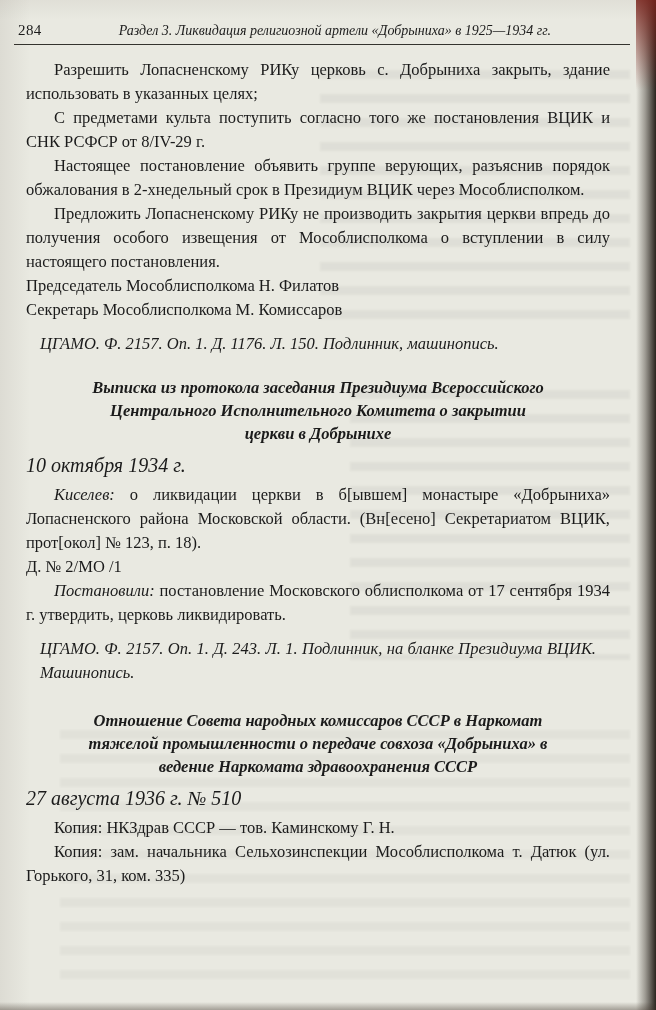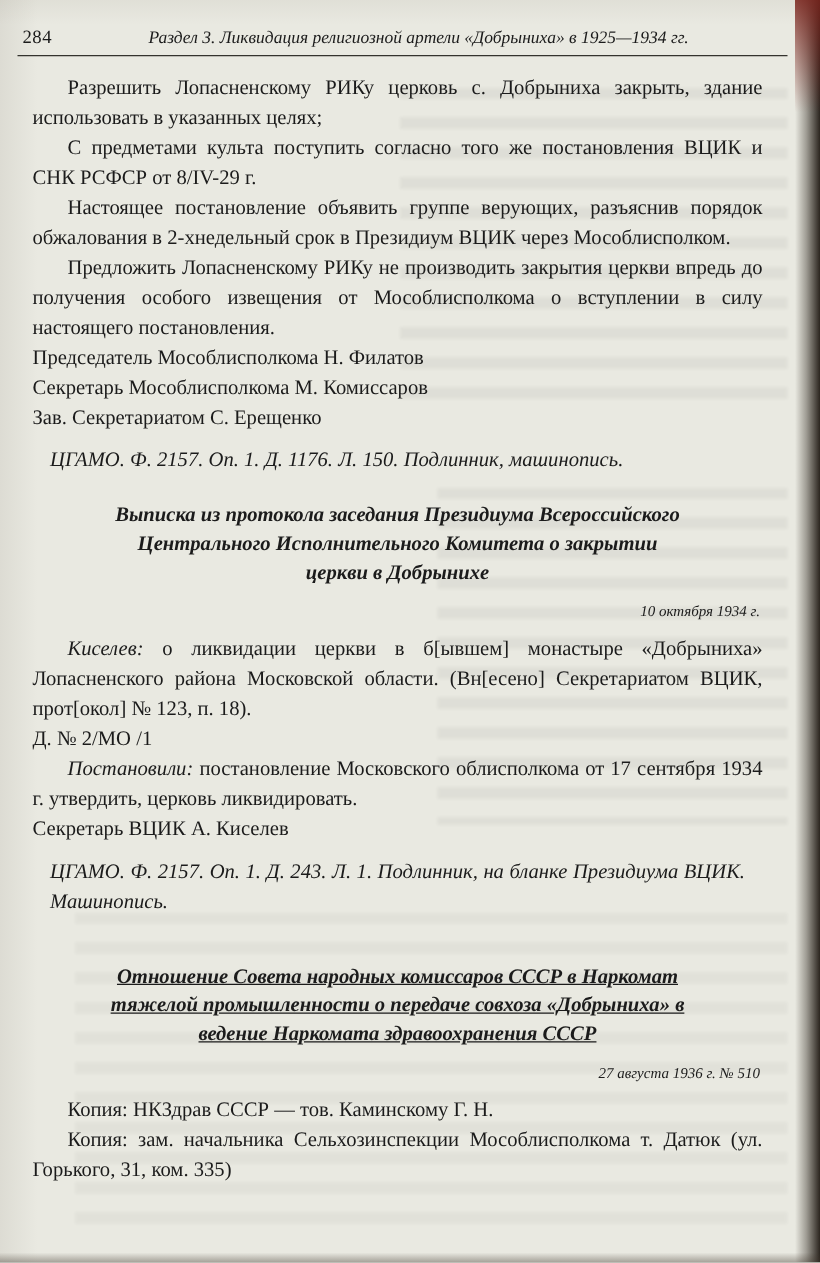--- a/index.html
+++ b/index.html
@@ -68,24 +68,24 @@
     font-style:italic; text-indent:0;
     margin:10px 14px;
   }
   .doc-title {
     font-weight:bold; font-style:italic;
     font-size:16.5px; line-height:23px;
     text-align:center; text-indent:0;
     margin:20px auto 8px;
     max-width:462px;
   }
-  .doc-title-3 { margin-top:36px; max-width:478px;text-decoration:underline; }
+  .doc-title-3 { margin-top:24px; max-width:478px; }
   .doc-date {
-    font-style:italic; text-align:right; text-indent:0;
-    font-size:12px;
+    font-style:italic; text-indent:0;
+    font-size:20px;
     margin:2px 2px 6px 0;
   }
   .lead { font-style:italic; }
 </style>
 </head>
 <body>
 
 <div class="page">
 
   <div class="bleed bleed-1"></div>
@@ -99,29 +99,27 @@
   <div class="head-rule"></div>
 
   <main class="content">
 
     <p class="body">Разрешить Лопасненскому РИКу церковь с. Добрыниха закрыть, здание использовать в указанных целях;</p>
     <p class="body">С предметами культа поступить согласно того же постановления ВЦИК и СНК РСФСР от 8/IV-29 г.</p>
     <p class="body">Настоящее постановление объявить группе верующих, разъяснив порядок обжалования в 2-хнедельный срок в Президиум ВЦИК через Мособлисполком.</p>
     <p class="body">Предложить Лопасненскому РИКу не производить закрытия церкви впредь до получения особого извещения от Мособлисполкома о вступлении в силу настоящего постановления.</p>
     <p class="plain">Председатель Мособлисполкома Н. Филатов</p>
     <p class="plain">Секретарь Мособлисполкома М. Комиссаров</p>
-    <p class="plain">Зав. Секретариатом С. Ерещенко</p>
     <p class="source">ЦГАМО. Ф. 2157. Оп. 1. Д. 1176. Л. 150. Подлинник, машинопись.</p>
 
     <h2 class="doc-title">Выписка из протокола заседания Президиума Всероссийского Центрального Исполнительного Комитета о закрытии церкви в Добрынихе</h2>
     <p class="doc-date">10 октября 1934 г.</p>
     <p class="body"><span class="lead">Киселев:</span><span> о ликвидации церкви в б[ывшем] монастыре «Добрыниха» Лопасненского района Московской области. (Вн[есено] Секретариатом ВЦИК, прот[окол] № 123, п. 18).</span></p>
     <p class="plain">Д. № 2/МО /1</p>
     <p class="body"><span class="lead">Постановили:</span><span> постановление Московского облисполкома от 17 сентября 1934 г. утвердить, церковь ликвидировать.</span></p>
-    <p class="plain">Секретарь ВЦИК А. Киселев</p>
     <p class="source">ЦГАМО. Ф. 2157. Оп. 1. Д. 243. Л. 1. Подлинник, на бланке Президиума ВЦИК. Машинопись.</p>
 
     <h2 class="doc-title doc-title-3">Отношение Совета народных комиссаров СССР в Наркомат тяжелой промышленности о передаче совхоза «Добрыниха» в ведение Наркомата здравоохранения СССР</h2>
     <p class="doc-date">27 августа 1936 г. № 510</p>
     <p class="body">Копия: НКЗдрав СССР — тов. Каминскому Г. Н.</p>
     <p class="body">Копия: зам. начальника Сельхозинспекции Мособлисполкома т. Датюк (ул. Горького, 31, ком. 335)</p>
 
   </main>
 
   <div class="scan-right"></div>

